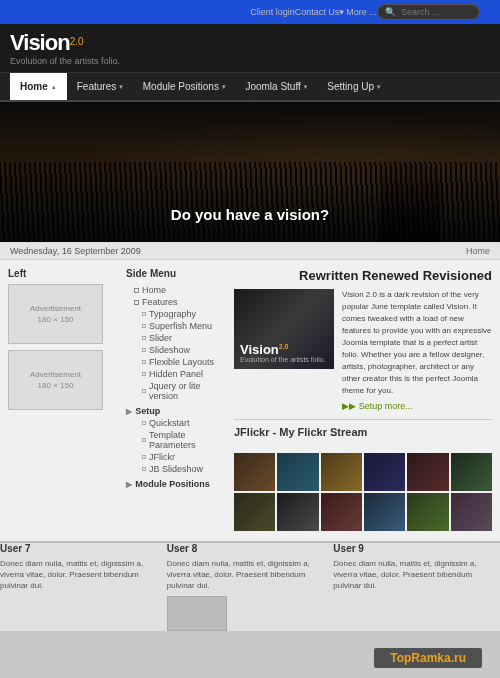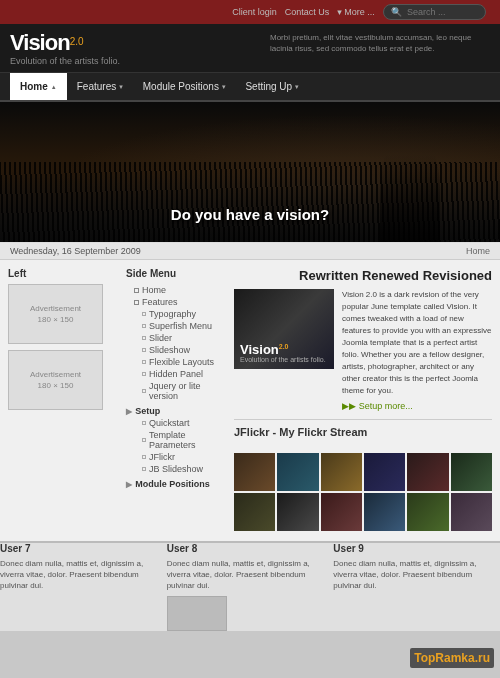--- a/index.html
+++ b/index.html
@@ -1,27 +1,26 @@
 <!DOCTYPE html>
 <html><head>
   <meta charset="utf-8">
   <style>
     * { margin: 0; padding: 0; box-sizing: border-box; }
     body { font-family: Arial, sans-serif; font-size: 11px; background: #c8c8c8; width: 500px; }
 
     
     #top-bar {
-      background: #7f1d1d;
+      background: #1d4ed8;
       color: #aaa;
       font-size: 9px;
-      padding: 4px 14px;
+      padding: 4px 20px;
       display: flex;
       justify-content: flex-end;
       align-items: center;
-      gap: 8px;
     }
     #top-bar a { color: #bbb; text-decoration: none; }
     #search-box {
       background: #333;
       border: 1px solid #555;
       border-radius: 10px;
       padding: 2px 8px;
       color: #aaa;
       font-size: 9px;
       display: flex;
@@ -374,26 +373,26 @@
       align-items: center;
       justify-content: center;
       font-size: 7px;
       color: #888;
     }
 
     
     #watermark {
       position: fixed;
       bottom: 10px;
-      right: 6px;
+      right: 18px;
       background: rgba(0,0,0,0.6);
       color: #fff;
       font-size: 12px;
       font-weight: bold;
-      padding: 3px 4px;
+      padding: 3px 16px;
       border-radius: 2px;
       pointer-events: none;
       z-index: 1000;
     }
     #watermark span { color: #e8a020; }
   </style>
 </head>
 <body>
 
 <div id="top-bar">
@@ -406,34 +405,37 @@
   </div>
 </div>
 
 <div id="logo-bar">
   <div>
     <div>
       <span id="logo-title" style="color:#fff;font-size:22px;font-weight:bold;letter-spacing:-1px;">Vision</span><sup style="color:#e8a020;font-size:10px;">2.0</sup>
     </div>
     <div id="logo-tagline">Evolution of the artists folio.</div>
   </div>
-  <div id="logo-desc">Morbi pretium, elit vitae vestibulum accumsan, leo neque lacinia risus, sed commodo tellus erat et pede.</div>
 </div>
 
 <div id="nav-bar">
   <div class="nav-item active">
     <span>Home</span>
     <span style="font-size:6px;color:#666;">▲</span>
   </div>
   <div class="nav-item">
     <span>Features</span>
     <span class="nav-arrow">▾</span>
   </div>
   <div class="nav-item">
     <span>Module Positions</span>
+    <span class="nav-arrow">▾</span>
+  </div>
+  <div class="nav-item">
+    <span>Joomla Stuff</span>
     <span class="nav-arrow">▾</span>
   </div>
   <div class="nav-item">
     <span>Setting Up</span>
     <span class="nav-arrow">▾</span>
   </div>
 </div>
 
 <div id="hero">
   <div id="hero-bg"></div>

